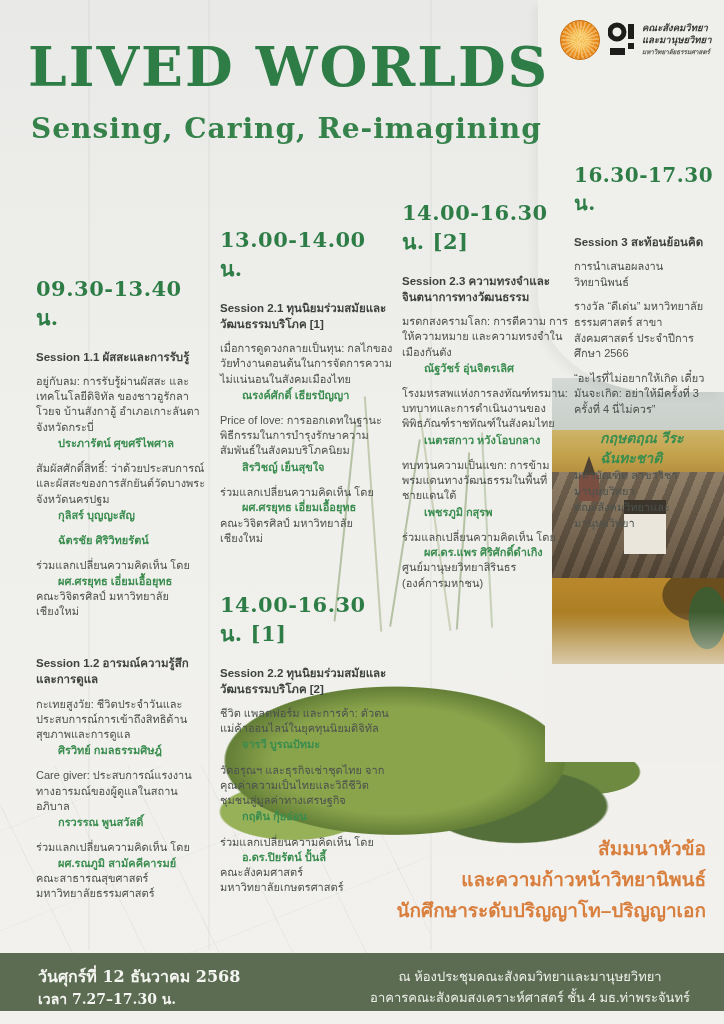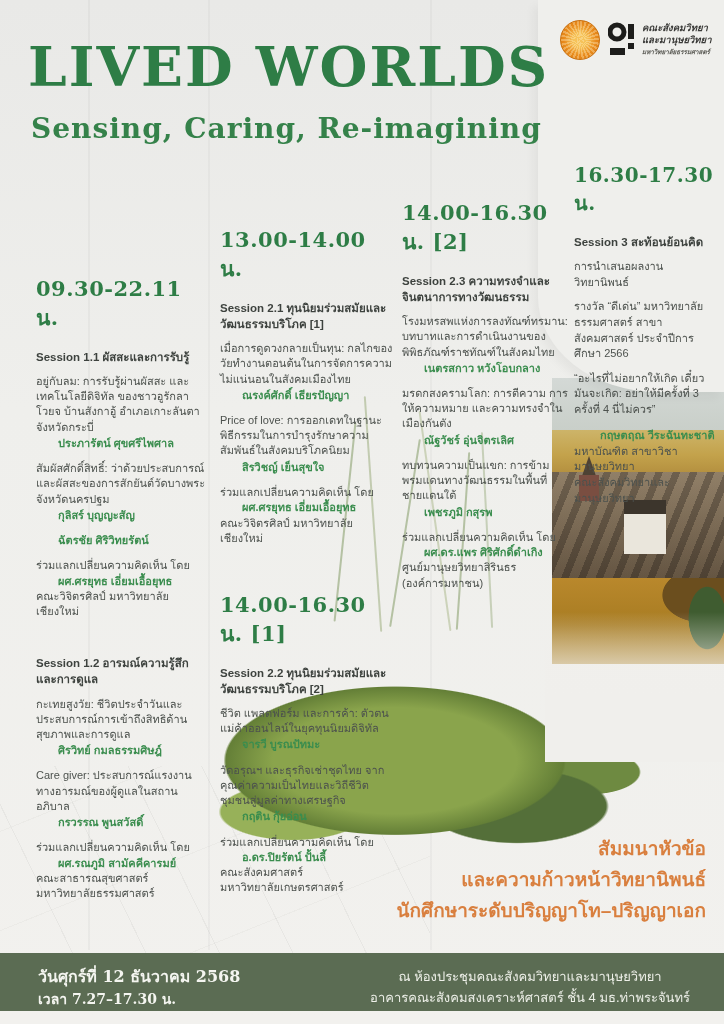--- a/index.html
+++ b/index.html
@@ -92,21 +92,21 @@
   .time.t2{margin-top:46px;}
   .shead{font-size:11.5px;font-weight:bold;color:#3d423e;line-height:1.4;margin-bottom:9px;}
   .paper{margin-bottom:10px;}
   .pt{font-size:11px;color:#4d524e;line-height:1.38;}
   .pa{font-size:11px;font-weight:bold;color:#3a8d4e;line-height:1.4;padding-left:22px;margin-top:1px;}
   .di{font-size:11px;color:#4d524e;line-height:1.38;margin-top:10px;}
   .dn{font-size:11px;font-weight:bold;color:#3a8d4e;line-height:1.4;padding-left:22px;}
   .da{font-size:11px;color:#4d524e;line-height:1.38;white-space:pre-line;}
   .gap{height:36px;}
   .c4line{font-size:11px;color:#4d524e;line-height:1.42;margin-bottom:9px;}
-  .c4name{font-size:11px;font-weight:bold;color:#3a8d4e;line-height:1.45;padding-left:26px;margin-top:10px;}
+  .c4name{font-size:14px;font-weight:bold;color:#3a8d4e;line-height:1.45;padding-left:26px;margin-top:10px;font-style:italic;}
   .c4aff{font-size:11px;color:#4d524e;line-height:1.45;white-space:pre-line;}
 
   
   .note{position:absolute;right:18px;top:834px;width:380px;z-index:5;text-align:right;
     font-size:19px;font-weight:bold;color:#d97f3e;line-height:1.62;white-space:pre-line;}
   .bar{position:absolute;left:0;top:953px;width:724px;height:58px;background:#5b6c53;z-index:6;}
   .bar .left{position:absolute;left:38px;top:12px;color:#f4f5f0;
     font-family:"DejaVu Serif","Liberation Serif",serif;}
   .bar .left .d1{font-size:16px;font-weight:bold;line-height:1.5;}
   .bar .left .d2{font-size:14px;font-weight:bold;line-height:1.5;}
@@ -151,21 +151,21 @@
     <rect x="2" y="26" width="15" height="7" fill="#1d1d1b"></rect>
   </svg>
   <div class="ftext">
     <div class="f1">คณะสังคมวิทยา
 และมานุษยวิทยา</div>
     <div class="f2">มหาวิทยาลัยธรรมศาสตร์</div>
   </div>
 </div>
 
 <div class="col col1">
-  <div class="time">09.30-22.11 น.</div>
+  <div class="time">09.30-13.40 น.</div>
   <div class="shead">Session 1.1 ผัสสะและการรับรู้</div>
   <div class="paper">
     <div class="pt">อยู่กับลม: การรับรู้ผ่านผัสสะ และเทคโนโลยีดิจิทัล ของชาวอูรักลาโวยจ บ้านสังกาอู้ อำเภอเกาะลันตา จังหวัดกระบี่</div>
     <div class="pa">ประภารัตน์ ศุขศรีไพศาล</div>
   </div>
   <div class="paper">
     <div class="pt">สัมผัสศักดิ์สิทธิ์: ว่าด้วยประสบการณ์และผัสสะของการสักยันต์วัดบางพระ จังหวัดนครปฐม</div>
     <div class="pa">กุลิสร์ บุญญะสัญ</div>
   </div>
   <div class="paper">
@@ -217,26 +217,26 @@
   <div class="di">ร่วมแลกเปลี่ยนความคิดเห็น โดย</div>
   <div class="dn">อ.ดร.ปิยรัตน์ ปั้นลี้</div>
   <div class="da">คณะสังคมศาสตร์
 มหาวิทยาลัยเกษตรศาสตร์</div>
 </div>
 
 <div class="col col3">
   <div class="time">14.00-16.30 น. [2]</div>
   <div class="shead">Session 2.3 ความทรงจำและจินตนาการทางวัฒนธรรม</div>
   <div class="paper">
+    <div class="pt">มรดกสงครามโลก: การตีความ การให้ความหมาย และความทรงจำในเมืองกันตัง</div>
+    <div class="pa">ณัฐวัชร์ อุ่นจิตรเลิศ</div>
+  </div>
+  <div class="paper">
     <div class="pt">โรงมหรสพแห่งการลงทัณฑ์ทรมาน: บทบาทและการดำเนินงานของพิพิธภัณฑ์ราชทัณฑ์ในสังคมไทย</div>
     <div class="pa">เนตรสกาว หวังโอบกลาง</div>
-  </div>
-  <div class="paper">
-    <div class="pt">มรดกสงครามโลก: การตีความ การให้ความหมาย และความทรงจำในเมืองกันตัง</div>
-    <div class="pa">ณัฐวัชร์ อุ่นจิตรเลิศ</div>
   </div>
   <div class="paper">
     <div class="pt">ทบทวนความเป็นแขก: การข้ามพรมแดนทางวัฒนธรรมในพื้นที่ชายแดนใต้</div>
     <div class="pa">เพชรภูมิ กสุรพ</div>
   </div>
   <div class="di">ร่วมแลกเปลี่ยนความคิดเห็น โดย</div>
   <div class="dn">ผศ.ดร.แพร ศิริศักดิ์ดำเกิง</div>
   <div class="da">ศูนย์มานุษยวิทยาสิรินธร
 (องค์การมหาชน)</div>
 </div>

